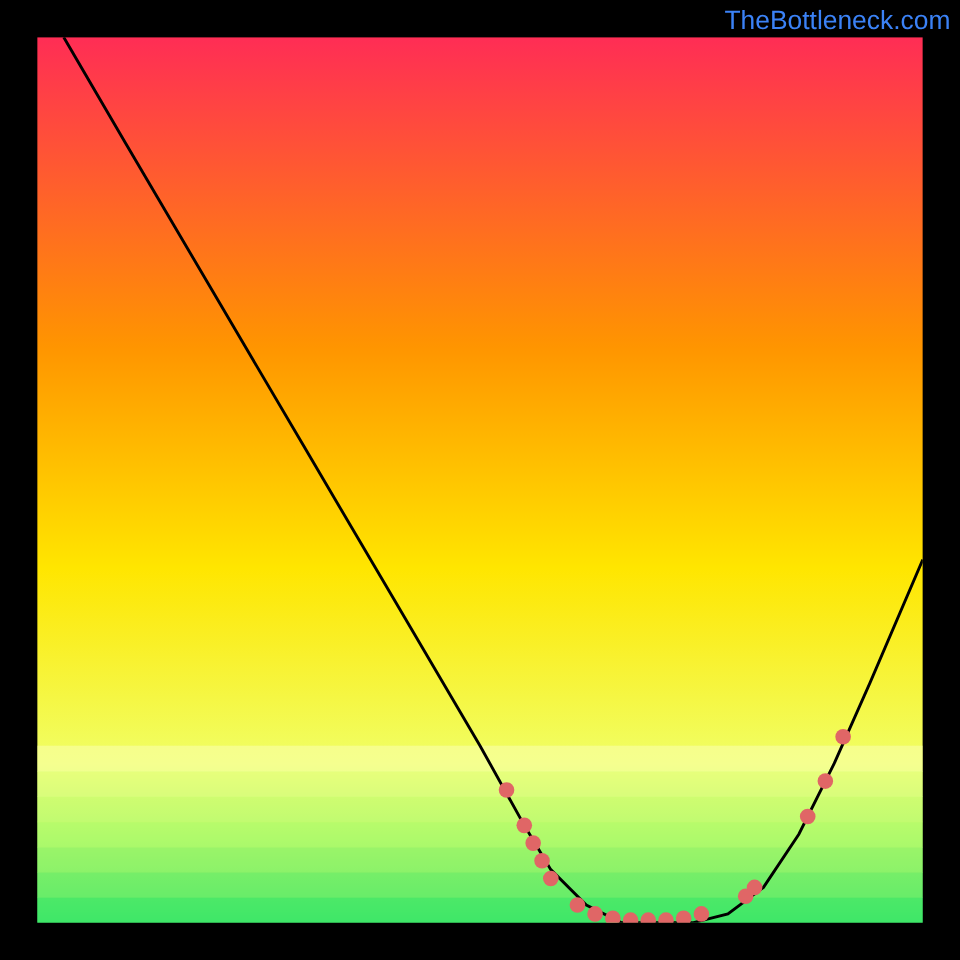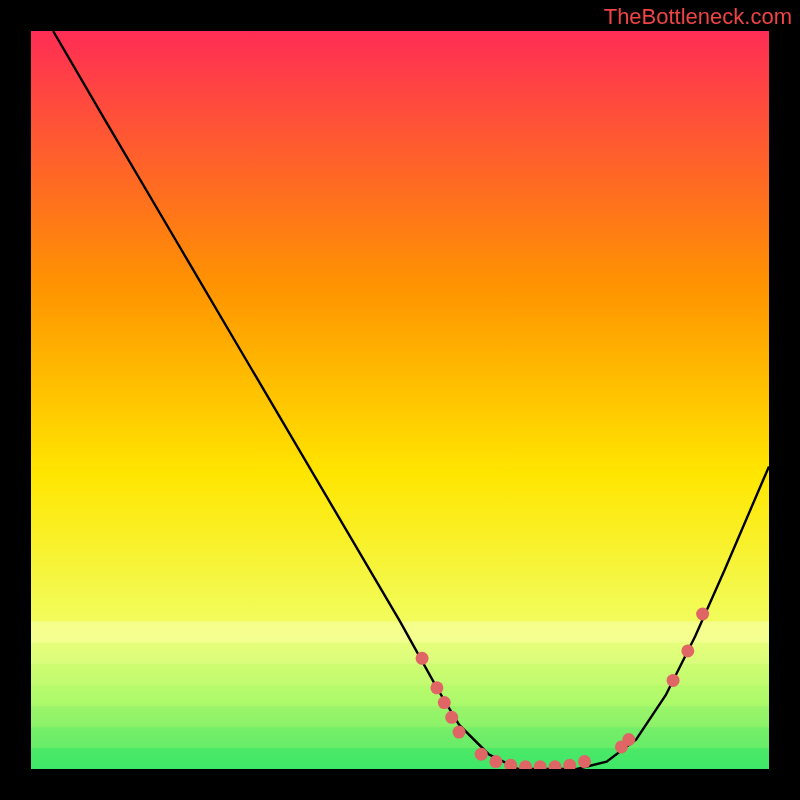--- a/index.html
+++ b/index.html
@@ -7,21 +7,21 @@
   .container {
     width: 800px;
     height: 800px;
     background: #000;
     position: relative;
   }
   .watermark {
     position: absolute;
     top: 4px;
     right: 8px;
-    color: #ef4444;
+    color: #3b82f6;
     font-family: Arial, sans-serif;
     font-size: 22px;
     font-weight: 500;
     z-index: 10;
   }
   .plot-area {
     position: absolute;
     left: 31px;
     top: 31px;
     width: 738px;

